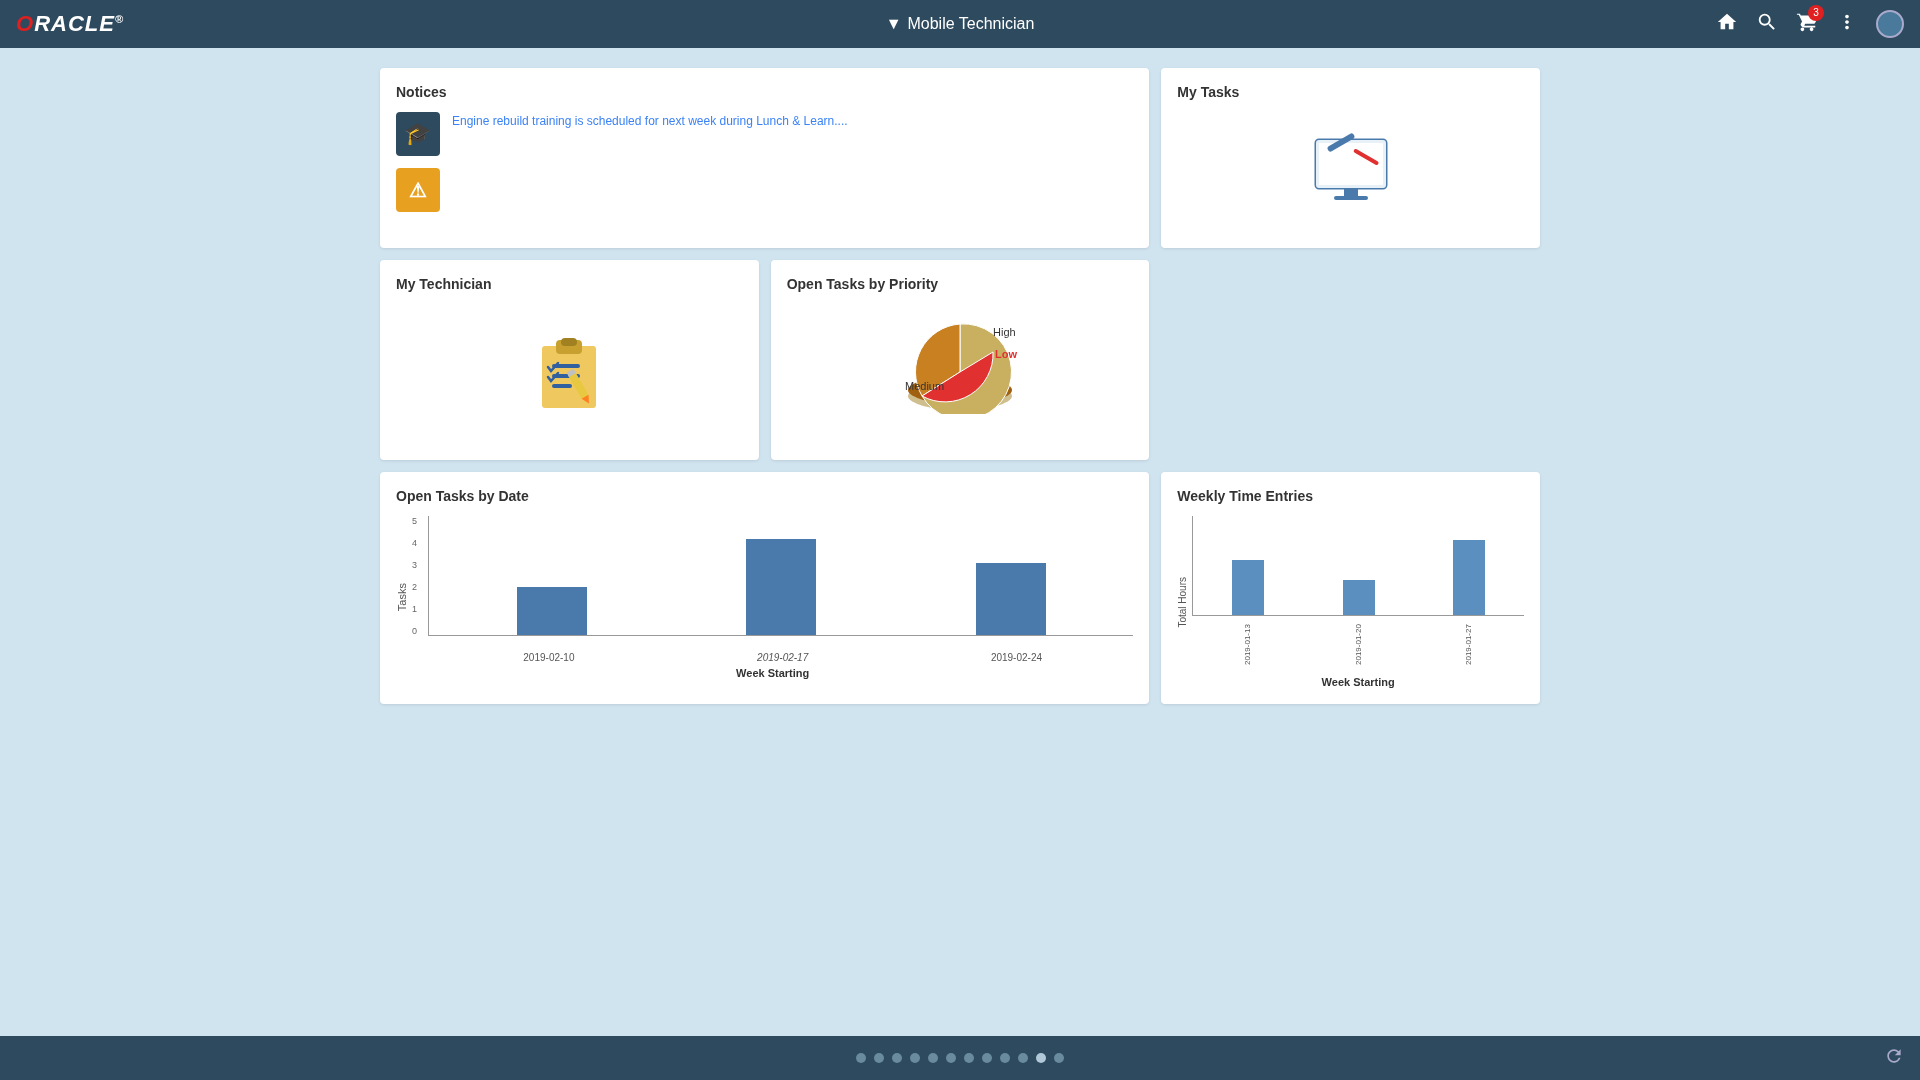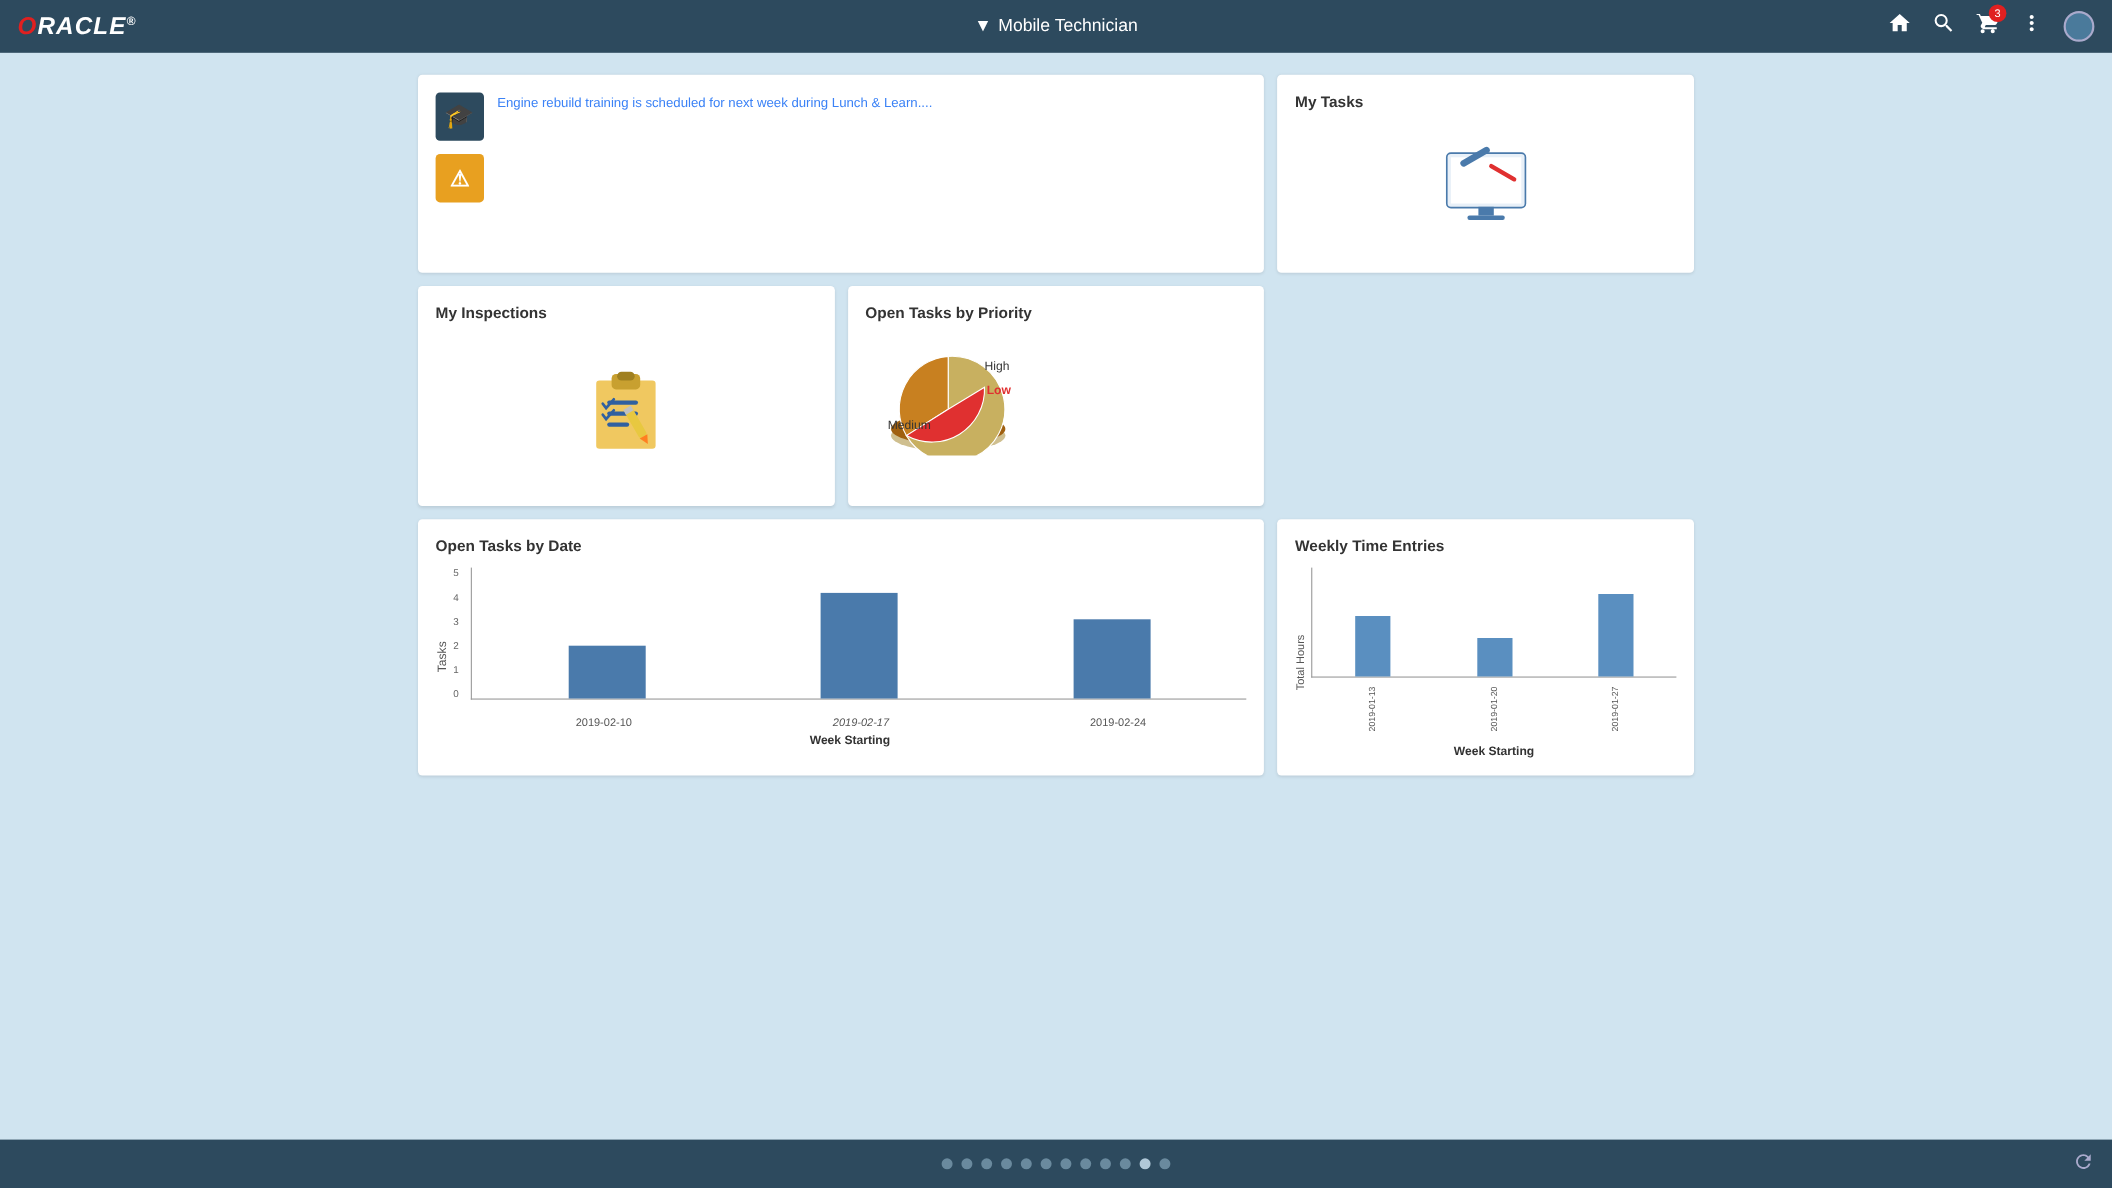--- a/index.html
+++ b/index.html
@@ -151,21 +151,21 @@
       align-items: center;
       justify-content: center;
       width: 100%;
       padding: 30px 0;
     }
 
     
     .pie-container {
       display: flex;
       align-items: center;
-      justify-content: flex-start;
+      justify-content: center;
       padding: 10px 0;
       position: relative;
     }
 
     
     .open-tasks-date-card {
       grid-column: span 2;
     }
 
     
@@ -237,20 +237,21 @@
           <path d="M12 8c1.1 0 2-.9 2-2s-.9-2-2-2-2 .9-2 2 .9 2 2 2zm0 2c-1.1 0-2 .9-2 2s.9 2 2 2 2-.9 2-2-.9-2-2-2zm0 6c-1.1 0-2 .9-2 2s.9 2 2 2 2-.9 2-2-.9-2-2-2z"></path>
         </svg>
     </div>
     <div class="avatar-icon"></div>
   </div>
 </header>
 
 <div class="main">
 
   <div class="card notices-card">
+    <div class="card-title">Notices</div>
     <div class="notice-item">
       <div class="notice-icon education">
         🎓
       </div>
       <div class="notice-text">Engine rebuild training is scheduled for next week during Lunch &amp; Learn....</div>
     </div>
     <div class="notice-item">
       <div class="notice-icon warning" style="color:white; font-size:20px; font-weight:bold;">⚠</div>
     </div>
   </div>
@@ -274,21 +275,21 @@
 
         <g transform="translate(48,18) rotate(30)">
           <rect x="0" y="-2" width="28" height="4" rx="2" fill="#e03030"></rect>
         </g>
       </svg>
     </div>
   </div>
 
 
   <div class="card">
-    <div class="card-title">My Inspections</div>
+    <div class="card-title">My Technician</div>
     <div class="inspections-icon-container">
 
       <svg width="70" height="80" viewBox="0 0 70 80">
 
         <rect x="8" y="12" width="54" height="62" rx="3" fill="#f0c860"></rect>
 
         <rect x="22" y="6" width="26" height="14" rx="4" fill="#c8a030"></rect>
         <rect x="27" y="4" width="16" height="8" rx="4" fill="#a08020"></rect>
 
         <rect x="18" y="30" width="28" height="4" rx="2" fill="#3060a0"></rect>

